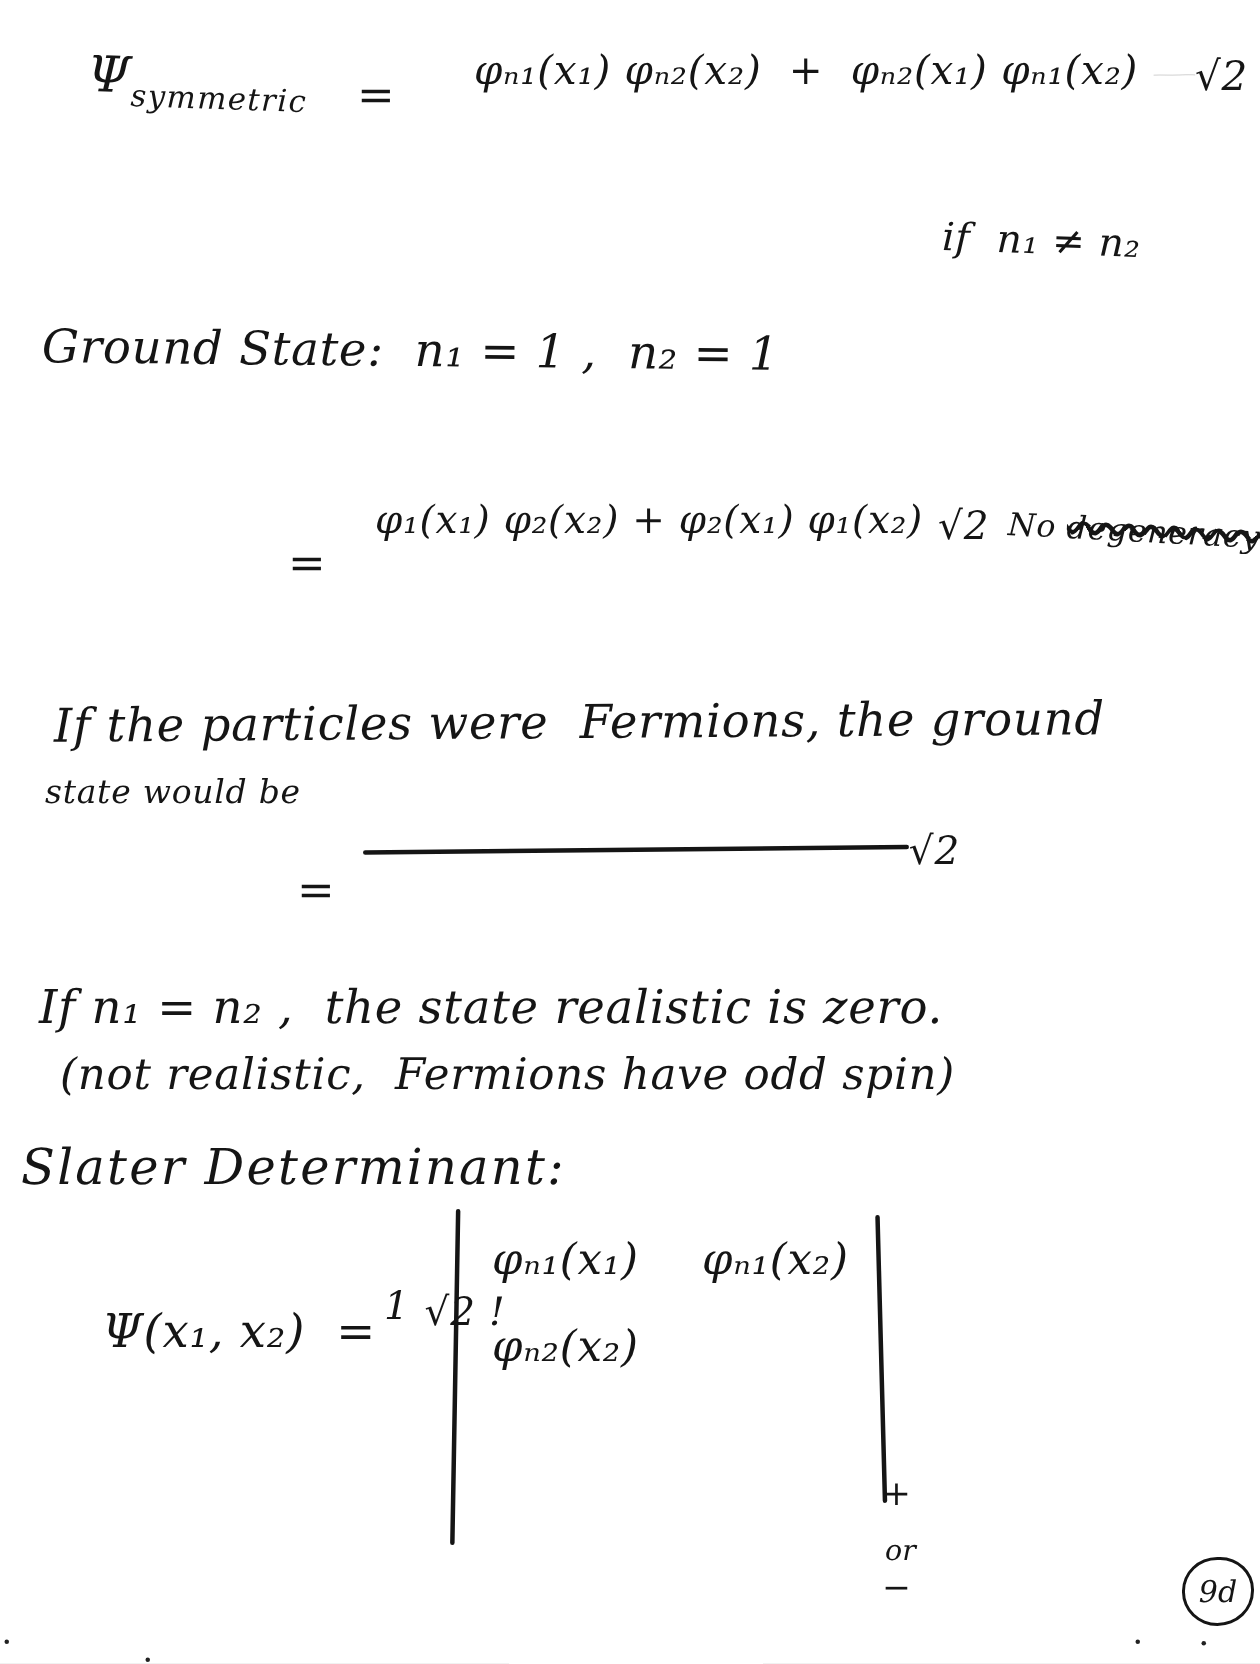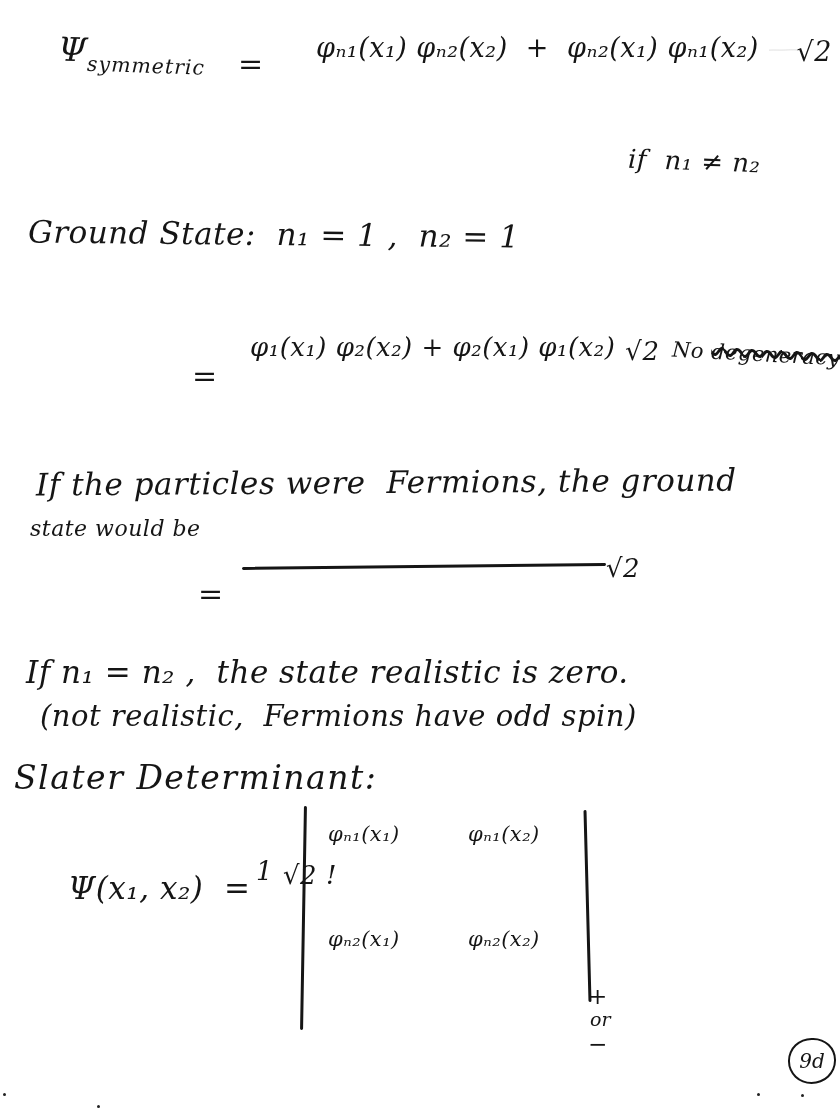--- a/index.html
+++ b/index.html
@@ -50,25 +50,25 @@
 
   
   .slater-lhs  { top: 870px; left: 68px; font-size: 31px; }
   .slater-pref { top: 856px; left: 246px; width: 66px; font-size: 26px; }
   .det { top: 806px; left: 302px; width: 290px; height: 224px; }
   .det-bar { position: absolute; width: 3px; background: #151515; border-radius: 2px; }
   .det-bar.left  { left: 0;   top: 0;  height: 224px; transform: rotate(1deg); }
   .det-bar.right { left: 284px; top: 4px; height: 192px; transform: rotate(-1.5deg); }
   .det-grid {
     position: absolute; left: 26px; top: 16px;
-    display: grid; grid-template-columns: 140px 120px; row-gap: 81px;
-    font-size: 21px;
+    display: grid; grid-template-columns: 140px 120px; row-gap: 24px;
+    font-size: 29px;
   }
   .sign-stack { top: 984px; left: 588px; display: flex; flex-direction: column; align-items: flex-start; gap: 2px; font-size: 23px; line-height: 1.05; }
-  .sign-stack .sign-or { font-size: 19px; margin-left: 2px; }
+  .sign-stack .sign-or { font-size: 19px; margin-left: 2px; margin-top: 15px; }
 
   
   .page-circle {
     top: 1038px; left: 788px; width: 44px; height: 42px;
     border: 2.5px solid #151515; border-radius: 50% 48% 52% 50%;
     display: flex; align-items: center; justify-content: center;
     font-size: 20px;
     text-align: center;
   }
 
@@ -121,21 +121,20 @@
     <div class="hbar"></div>
     <span class="den hw">√2 !</span>
   </span>
 
   <div class="abs det">
     <div class="det-bar left"></div>
     <div class="det-bar right"></div>
     <div class="det-grid">
       <span class="hw">φₙ₁(x₁)</span>
       <span class="hw">φₙ₁(x₂)</span>
-      <span class="hw">φₙ₂(x₁)</span>
       <span class="hw">φₙ₂(x₂)</span>
     </div>
   </div>
 
   <div class="abs sign-stack">
     <span>+</span>
     <span class="sign-or">or</span>
     <span>−</span>
   </div>
 

